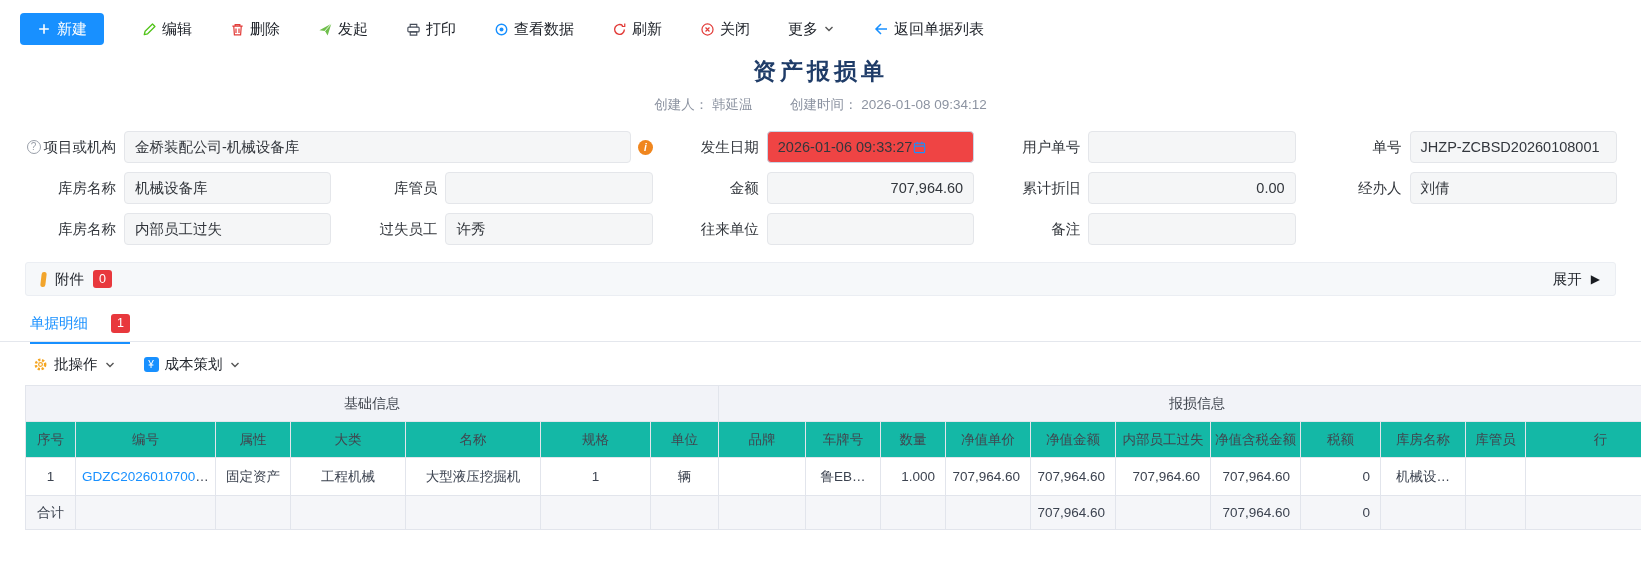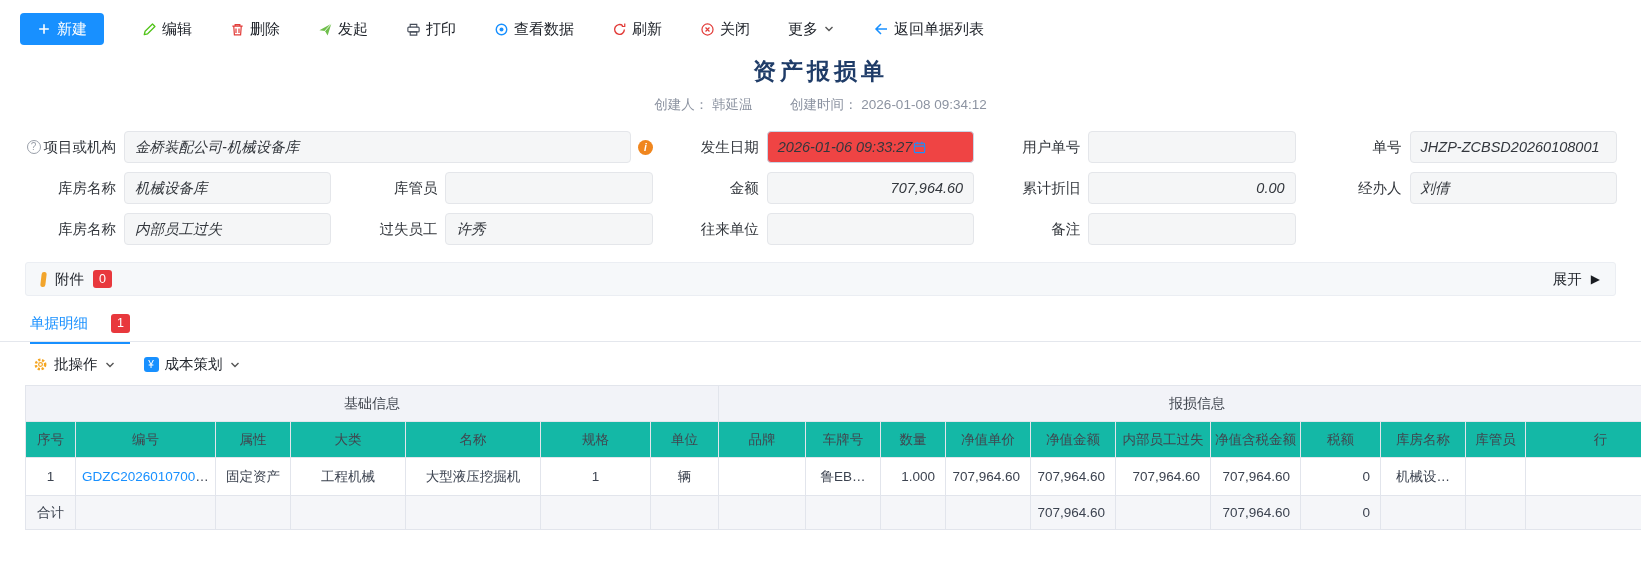--- a/index.html
+++ b/index.html
@@ -18,21 +18,21 @@
   .doc-title { text-align: center; font-size: 23px; font-weight: bold; color: #1f3c68; letter-spacing: 4px; margin-top: 11px; }
   .doc-meta { text-align: center; font-size: 13.5px; color: #8c93a1; margin-top: 9px; }
   .doc-meta .gap { display: inline-block; width: 30px; }
 
   
   .form-grid { display: grid; grid-template-columns: repeat(5, 1fr); gap: 9px 14px; padding: 17px 24px 0 24px; }
   .field { display: flex; align-items: center; min-width: 0; }
   .field .flabel { flex: 0 0 100px; display: flex; align-items: center; justify-content: flex-end; gap: 3px;
     padding-right: 8px; font-size: 14.5px; color: #33373d; white-space: nowrap; }
   .field .fval { flex: 1; height: 32px; line-height: 30px; background: #f5f6f7; border: 1px solid #e4e6ea;
-    border-radius: 4px; padding: 0 10px; font-size: 14.5px; color: #33373d; white-space: nowrap; overflow: hidden; min-width: 0; font-style: italic; }
+    border-radius: 4px; padding: 0 10px; font-size: 14.5px; color: #33373d; white-space: nowrap; overflow: hidden; min-width: 0; }
   .field .fval.white { background: #ef4444; border-color: #c9d6e6; display: flex; align-items: center; justify-content: flex-start; }
   .field .fval.num { text-align: right; }
   .span2 { grid-column: 1 / 3; }
   .qmark { width: 14px; height: 14px; border: 1px solid #9aa0aa; border-radius: 50%; color: #9aa0aa;
     font-size: 10px; line-height: 12px; text-align: center; flex: 0 0 auto; }
   .info-dot { width: 15px; height: 15px; background: #f0861e; border-radius: 50%; color: #fff; font-size: 10px;
     font-style: italic; font-weight: bold; display: inline-flex; align-items: center; justify-content: center;
     margin-left: 7px; flex: 0 0 auto; }
 
   

